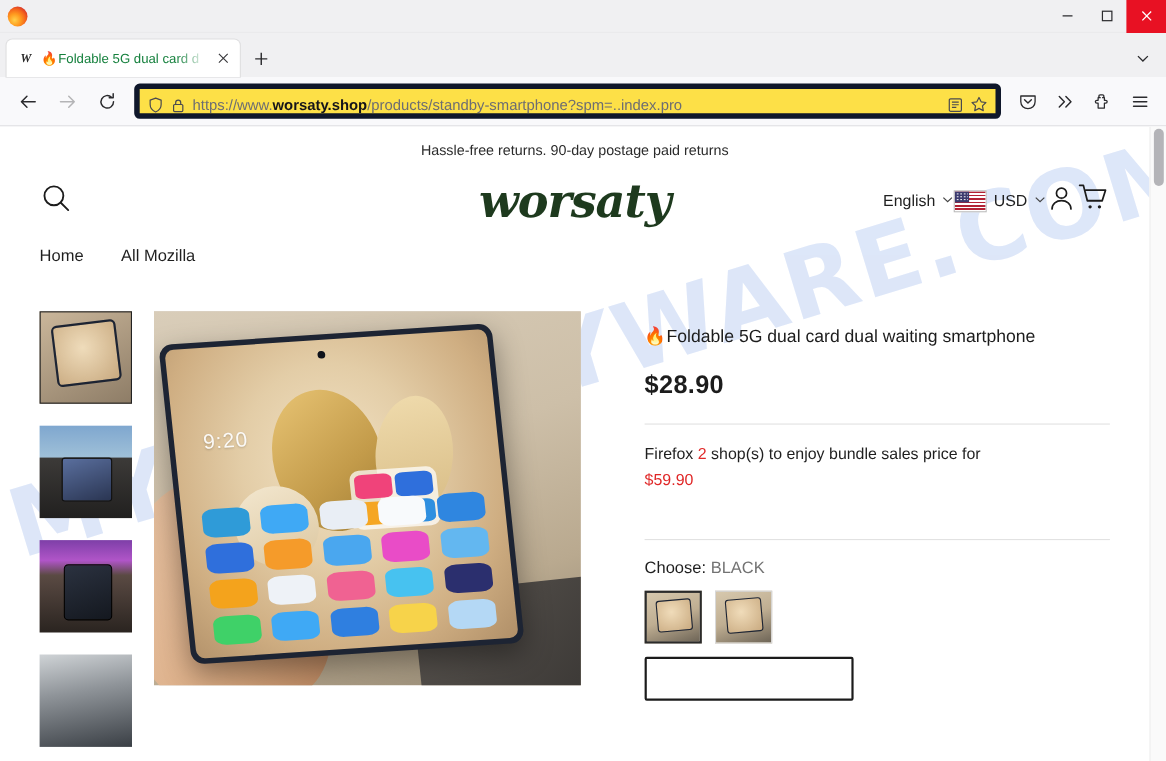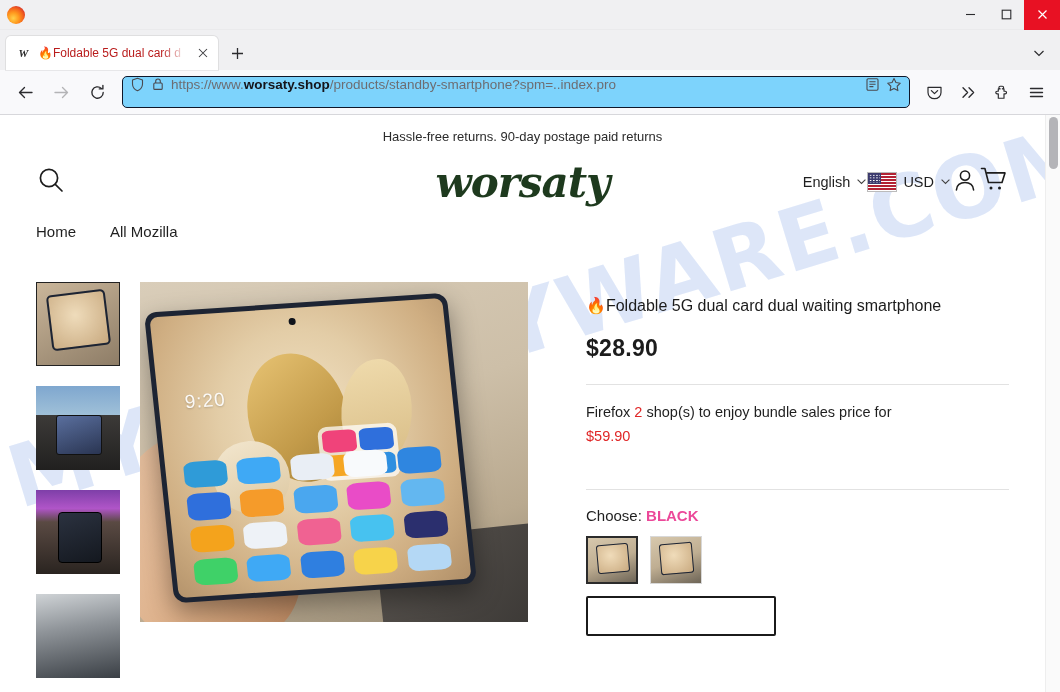--- a/index.html
+++ b/index.html
@@ -75,21 +75,21 @@
     flex: 0 0 auto;
     font-style: italic;
     font-weight: bold;
     font-size: 11px;
     color: #2a2a2a;
     display: flex; align-items: center; justify-content: center;
     font-family: "Liberation Serif", serif;
   }
   .tab-title {
     font-size: 12px;
-    color: #b91c1c;
+    color: #15803d;
     white-space: nowrap;
     overflow: hidden;
     flex: 1 1 auto;
     -webkit-mask-image: linear-gradient(to right, #000 82%, transparent 100%);
     mask-image: linear-gradient(to right, #000 82%, transparent 100%);
   }
   .tab-close {
     width: 18px; height: 18px;
     display: flex; align-items: center; justify-content: center;
     flex: 0 0 auto;
@@ -123,25 +123,25 @@
     width: 34px; height: 32px;
     display: flex; align-items: center; justify-content: center;
     color: #2b2b2e;
     border-radius: 4px;
     flex: 0 0 auto;
   }
   .nav-btn.disabled { color: #b4b4b6; }
   .urlbar {
     flex: 1 1 auto;
     height: 32px;
-    background: #7dd3fc;
-    border: 1px solid #0f172a;
+    background: #fde047;
+    border: 5px solid #0f172a;
     border-radius: 5px;
     display: flex;
-    align-items: flex-start;
+    align-items: flex-end;
     margin: 0 6px;
     padding: 0 7px;
     gap: 6px;
     min-width: 0;
   }
   .url-text {
     flex: 1 1 auto;
     font-size: 13.5px;
     color: #6d6d72;
     white-space: nowrap;
@@ -330,21 +330,21 @@
     line-height: 1.65;
     padding: 16px 0 18px;
     max-width: 350px;
   }
   .red { color: #e02727; }
   .color-label {
     font-size: 15px;
     color: #1f1f1f;
     margin-top: 17px;
   }
-  .color-label .val { color: #ec4899; font-weight: bold; }
+  .color-label .val { color: #737373; }
   .swatches {
     display: flex;
     gap: 12px;
     margin-top: 12px;
   }
   .swatch {
     width: 52px; height: 48px;
     overflow: hidden;
     position: relative;
     background: #c9bda9;

